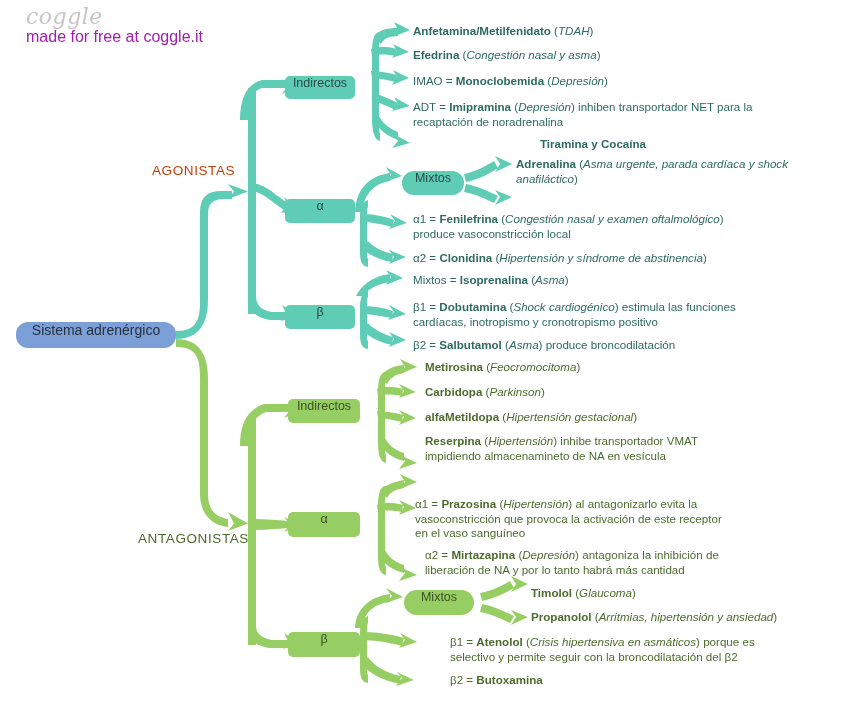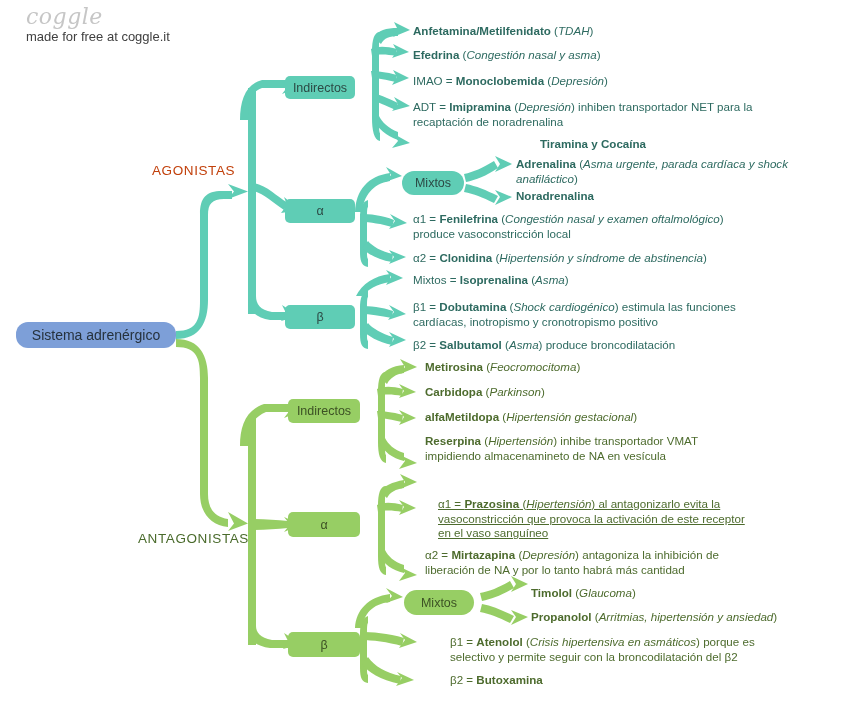--- a/index.html
+++ b/index.html
@@ -38,32 +38,31 @@
   .wm-logo {
     font-family: "DejaVu Serif", serif;
     font-style: italic;
     font-size: 22px;
     letter-spacing: 0.5px;
     color: #c6c6c6;
     line-height: 18px;
   }
   .wm-sub {
     font-family: "Liberation Sans", sans-serif;
-    font-size: 13px;
-    color: #404040;
+    font-size: 16px;
+    color: #a21caf;
     line-height: 16px;
     margin-top: 3px;
   }
 
   
   .node {
     position: absolute;
     box-sizing: border-box;
     display: flex;
-    align-items: center;
     justify-content: center;
     font-size: 12.5px;
     color: #2e3d46;
     white-space: nowrap;
   }
   .node-root {
     background: #7d9fd8;
     border-radius: 12px;
     color: #26323d;
     font-size: 14px;
@@ -293,35 +292,34 @@
     <span>Mixtos</span>
   </div>
 
   <div class="leaf leaf-teal" style="left:413px; top:24px; width:360px;"><b>Anfetamina/Metilfenidato</b> (<i>TDAH</i>)</div>
   <div class="leaf leaf-teal" style="left:413px; top:48px; width:360px;"><b>Efedrina</b> (<i>Congestión nasal y asma</i>)</div>
   <div class="leaf leaf-teal" style="left:413px; top:74px; width:360px;">IMAO = <b>Monoclobemida</b> (<i>Depresión</i>)</div>
   <div class="leaf leaf-teal" style="left:413px; top:100px; width:340px;">ADT = <b>Imipramina</b> (<i>Depresión</i>) inhiben transportador NET para la recaptación de noradrenalina</div>
   <div class="leaf leaf-teal" style="left:413px; top:137px; width:360px;text-align:center;"><b>Tiramina y Cocaína</b></div>
 
   <div class="leaf leaf-teal" style="left:516px; top:157px; width:300px;"><b>Adrenalina</b> (<i>Asma urgente, parada cardíaca y shock anafiláctico</i>)</div>
-  <div class="leaf leaf-teal" style="left:516px; top:189px; width:300px;"><b>Noradrenalina</b></div>
 
   <div class="leaf leaf-teal" style="left:413px; top:212px; width:340px;">α1 = <b>Fenilefrina</b> (<i>Congestión nasal y examen oftalmológico</i>) produce vasoconstricción local</div>
   <div class="leaf leaf-teal" style="left:413px; top:251px; width:340px;">α2 = <b>Clonidina</b> (<i>Hipertensión y síndrome de abstinencia</i>)</div>
 
   <div class="leaf leaf-teal" style="left:413px; top:273px; width:340px;">Mixtos = <b>Isoprenalina</b> (<i>Asma</i>)</div>
   <div class="leaf leaf-teal" style="left:413px; top:300px; width:330px;">β1 = <b>Dobutamina</b> (<i>Shock cardiogénico</i>) estimula las funciones cardíacas, inotropismo y cronotropismo positivo</div>
   <div class="leaf leaf-teal" style="left:413px; top:338px; width:340px;">β2 = <b>Salbutamol</b> (<i>Asma</i>) produce broncodilatación</div>
 
   <div class="leaf leaf-green" style="left:425px; top:360px; width:340px;"><b>Metirosina</b> (<i>Feocromocitoma</i>)</div>
   <div class="leaf leaf-green" style="left:425px; top:385px; width:340px;"><b>Carbidopa</b> (<i>Parkinson</i>)</div>
   <div class="leaf leaf-green" style="left:425px; top:410px; width:340px;"><b>alfaMetildopa</b> (<i>Hipertensión gestacional</i>)</div>
   <div class="leaf leaf-green" style="left:425px; top:434px; width:330px;"><b>Reserpina</b> (<i>Hipertensión</i>) inhibe transportador VMAT impidiendo almacenamineto de NA en vesícula</div>
 
-  <div class="leaf leaf-green" style="left:438px; top:497px; width:310px;text-decoration:underline;">α1 = <b>Prazosina</b> (<i>Hipertensión</i>) al antagonizarlo evita la vasoconstricción que provoca la activación de este receptor en el vaso sanguíneo</div>
+  <div class="leaf leaf-green" style="left:415px; top:497px; width:310px;">α1 = <b>Prazosina</b> (<i>Hipertensión</i>) al antagonizarlo evita la vasoconstricción que provoca la activación de este receptor en el vaso sanguíneo</div>
   <div class="leaf leaf-green" style="left:425px; top:548px; width:320px;">α2 = <b>Mirtazapina</b> (<i>Depresión</i>) antagoniza la inhibición de liberación de NA y por lo tanto habrá más cantidad</div>
 
   <div class="leaf leaf-green" style="left:531px; top:586px; width:290px;"><b>Timolol</b> (<i>Glaucoma</i>)</div>
   <div class="leaf leaf-green" style="left:531px; top:610px; width:300px;"><b>Propanolol</b> (<i>Arritmias, hipertensión y ansiedad</i>)</div>
 
   <div class="leaf leaf-green" style="left:450px; top:635px; width:330px;">β1 = <b>Atenolol</b> (<i>Crisis hipertensiva en asmáticos</i>) porque es selectivo y permite seguir con la broncodilatación del β2</div>
   <div class="leaf leaf-green" style="left:450px; top:673px; width:330px;">β2 = <b>Butoxamina</b></div>
 
 </div>
 

